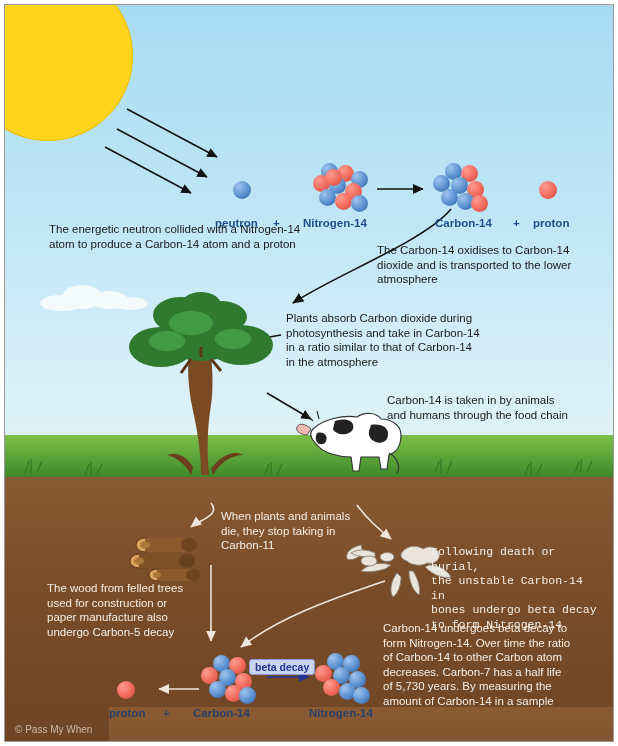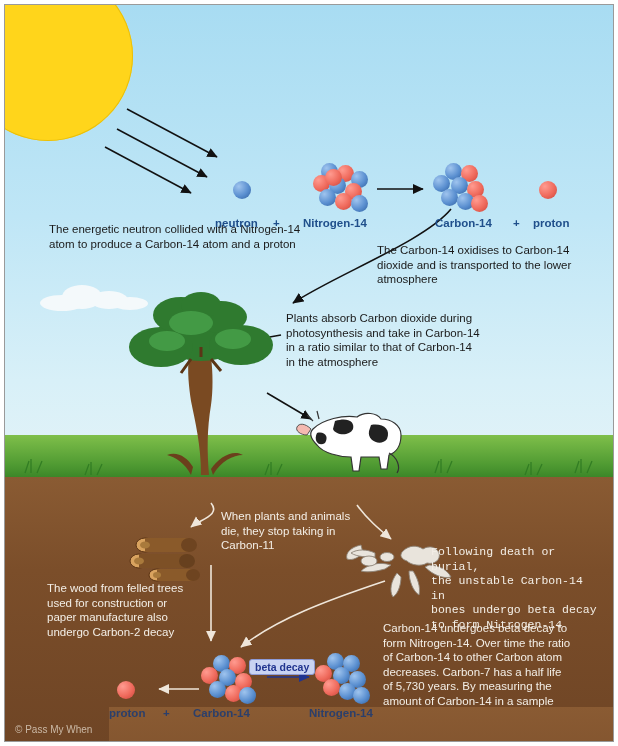--- a/index.html
+++ b/index.html
@@ -278,29 +278,31 @@
 
     <div class="txt" style="left:372px;top:238px;width:210px;">The Carbon-14 oxidises to Carbon-14
 dioxide and is transported to the lower
 atmosphere</div>
 
     <div class="txt" style="left:281px;top:306px;width:230px;">Plants absorb Carbon dioxide during
 photosynthesis and take in Carbon-14
 in a ratio similar to that of Carbon-14
 in the atmosphere</div>
 
+    <div class="txt" style="left:382px;top:388px;width:220px;">Carbon-14 is taken in by animals
+and humans through the food chain</div>
 
     <div class="txt white" style="left:216px;top:504px;width:160px;">When plants and animals
 die, they stop taking in
 Carbon-11</div>
 
     <div class="txt white" style="left:42px;top:576px;width:180px;">The wood from felled trees
 used for construction or
 paper manufacture also
-undergo Carbon-2 decay</div>
+undergo Carbon-5 decay</div>
 
     <div class="txt white" style="left:426px;top:540px;width:170px;font-family:Liberation Mono, monospace;">Following death or burial,
 the unstable Carbon-14 in
 bones undergo beta decay
 to form Nitrogen-14</div>
 
     <div class="txt white" style="left:378px;top:616px;width:222px;">Carbon-14 undergoes beta decay to
 form Nitrogen-14. Over time the ratio
 of Carbon-14 to other Carbon atom
 decreases. Carbon-7 has a half life

